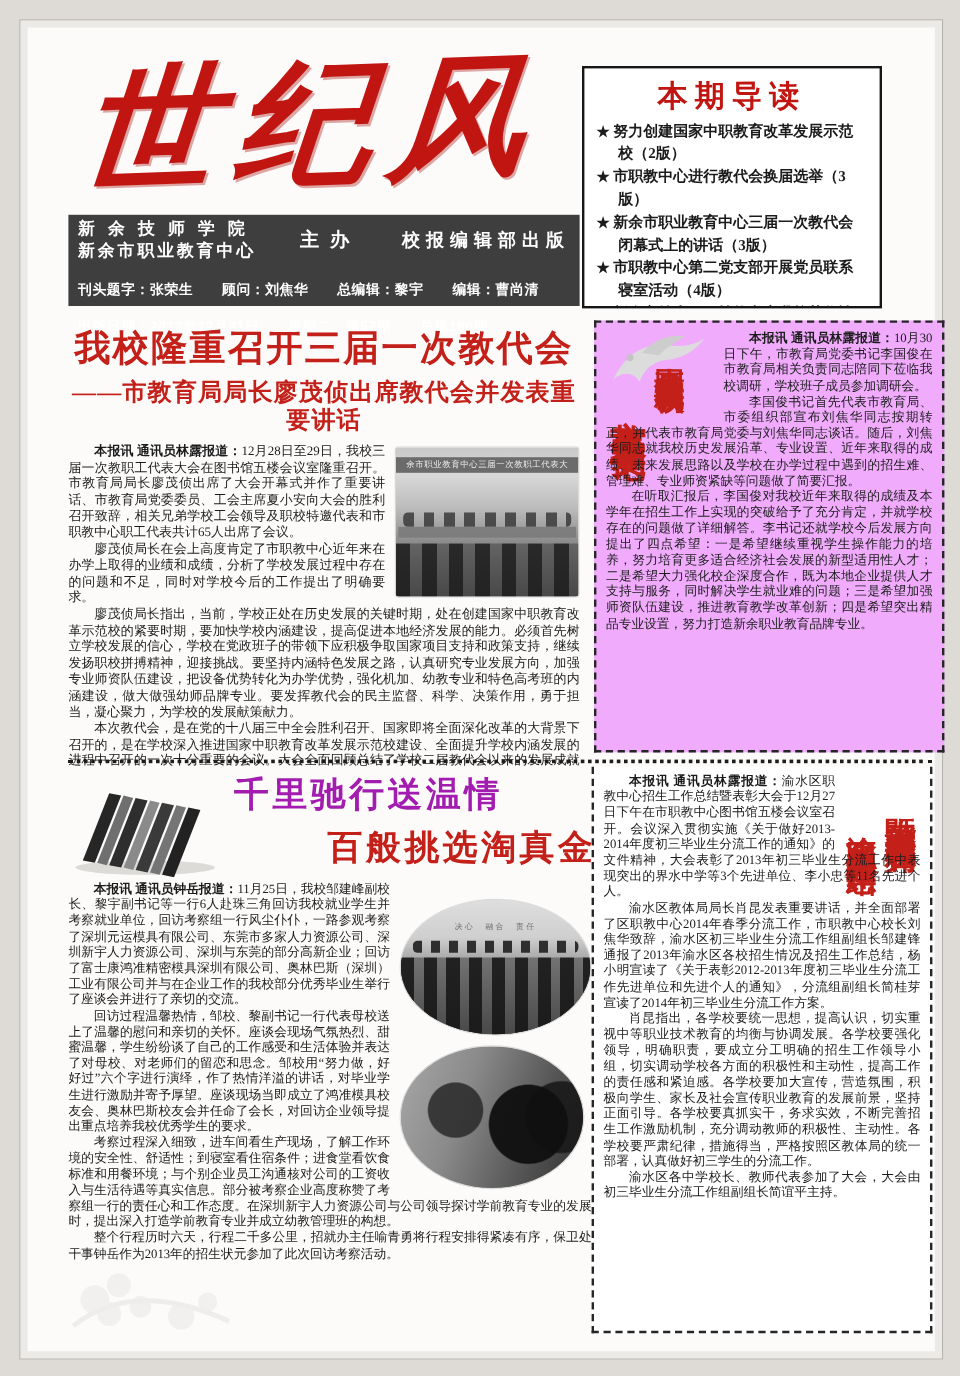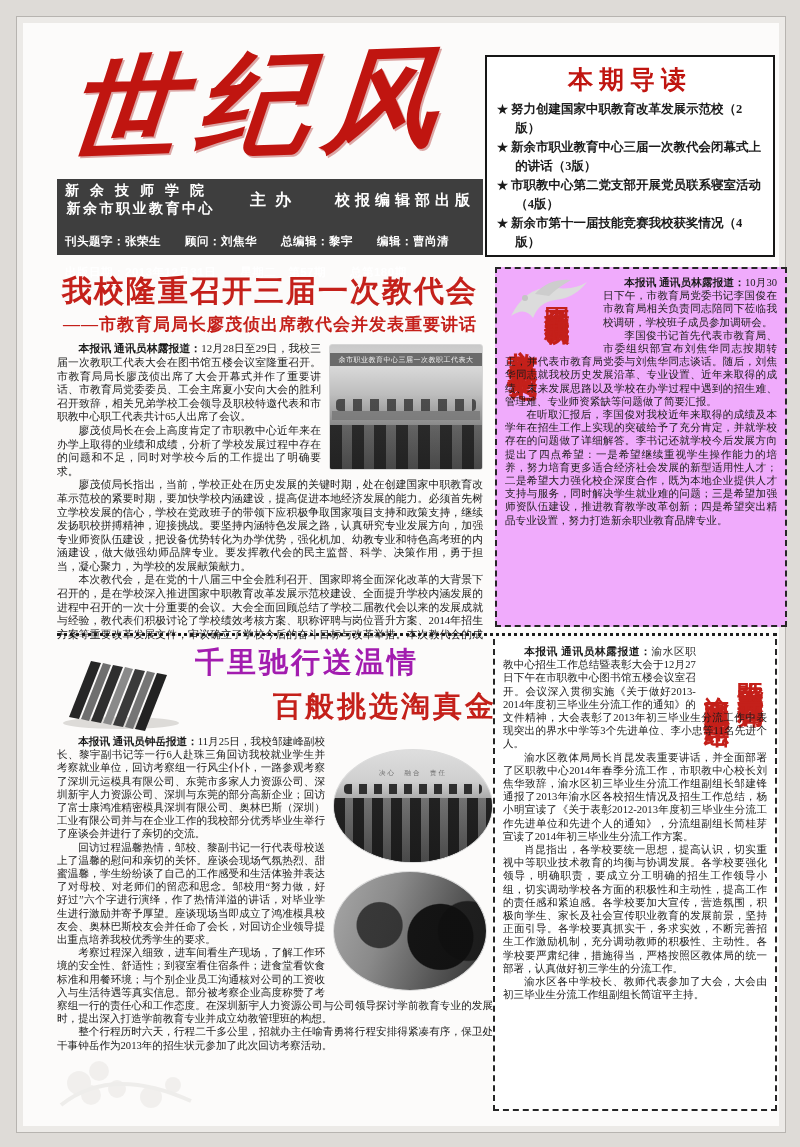--- a/index.html
+++ b/index.html
@@ -27,33 +27,33 @@
     text-shadow:2px 2px 0 rgba(160,10,5,.35);
     white-space:nowrap;
   }
   
   .banner{
     position:absolute;left:40px;top:162px;width:426px;height:76px;
     background:#3e3e3e;color:#fff;
     font-family:"Liberation Sans","DejaVu Sans",sans-serif;
     padding:3px 8px;box-sizing:border-box;
   }
-  .banner-top{display:flex;align-items:center;justify-content:space-between;text-align:right;}
+  .banner-top{display:flex;align-items:center;justify-content:space-between;}
   .org{display:flex;flex-direction:column;}
   .org .l1{font-size:14px;font-weight:bold;letter-spacing:11px;white-space:nowrap;}
   .org .l2{font-size:14px;font-weight:bold;letter-spacing:2.5px;white-space:nowrap;}
   .host{font-size:16px;font-weight:bold;letter-spacing:9px;white-space:nowrap;}
   .publisher{font-size:15px;font-weight:bold;letter-spacing:5px;white-space:nowrap;}
   .banner-credits,.banner-issue{
     text-align:left;font-size:11.5px;font-weight:bold;letter-spacing:.5px;
     margin-top:16px;white-space:nowrap;
   }
   
   .guide{
-    position:absolute;left:468px;top:38px;width:290px;height:202px;
+    position:absolute;left:468px;top:38px;width:250px;height:202px;
     border:2.5px solid #161616;background:#fff;
     padding:4px 10px;box-sizing:border-box;overflow:hidden;
   }
   .guide-title{
     text-align:center;color:#c01510;font-weight:bold;font-size:25px;
     letter-spacing:6px;margin:2px 0 4px 0;
   }
   .guide ul{list-style:none;margin:0;padding:0;}
   .guide li{
     font-size:12.5px;font-weight:bold;line-height:1.48;
@@ -68,21 +68,21 @@
   
   .article1{
     position:absolute;left:40px;top:256px;width:426px;height:368px;
     overflow:hidden;
   }
   .a1-headline{
     text-align:center;color:#c4201a;font-weight:bold;font-size:30px;
     letter-spacing:2px;margin:0;line-height:1.2;
   }
   .a1-subtitle{
-    text-align:center;color:#c4201a;font-weight:600;font-size:17px;
+    text-align:center;color:#c4201a;font-weight:600;font-size:20px;
     letter-spacing:1px;margin:6px 0 7px 0;line-height:1.2;
   }
   .article1 .bodytext{font-size:10.8px;line-height:13.6px;}
   .photo-meeting{
     float:right;width:152px;height:124px;margin:2px 0 4px 8px;
     border:1px solid #d6d6d6;border-radius:3px;overflow:hidden;
     background:linear-gradient(180deg,#c9c9c9 0%,#d8d8d8 18%,#bdbdbd 40%,#8f8f8f 62%,#5f5f5f 85%,#4a4a4a 100%);
     position:relative;
   }
   .photo-meeting .pm-banner{
@@ -211,20 +211,21 @@
       <span class="publisher">校报编辑部出版</span>
     </div>
     <div class="banner-credits">刊头题字：张荣生　　顾问：刘焦华　　总编辑：黎宇　　编辑：曹尚清</div>
     <div class="banner-issue">出版日期：2013年12月31日　　星期二　第57期　　总第180期</div>
   </div>
 
   <div class="guide">
     <div class="guide-title">本期导读</div>
     <ul>
       <li><span class="star">★</span><span>努力创建国家中职教育改革发展示范校（2版）</span></li>
+      <li><span class="star">★</span><span>市职教中心进行教代会换届选举（3版）</span></li>
       <li><span class="star">★</span><span>新余市职业教育中心三届一次教代会闭幕式上的讲话（3版）</span></li>
       <li><span class="star">★</span><span>市职教中心第二党支部开展党员联系寝室活动（4版）</span></li>
       <li><span class="star">★</span><span>新余市第十一届技能竞赛我校获奖情况（4版）</span></li>
     </ul>
   </div>
 
   <div class="article1">
     <h1 class="a1-headline">我校隆重召开三届一次教代会</h1>
     <div class="a1-subtitle">——市教育局局长廖茂侦出席教代会并发表重要讲话</div>
     <div class="bodytext">

